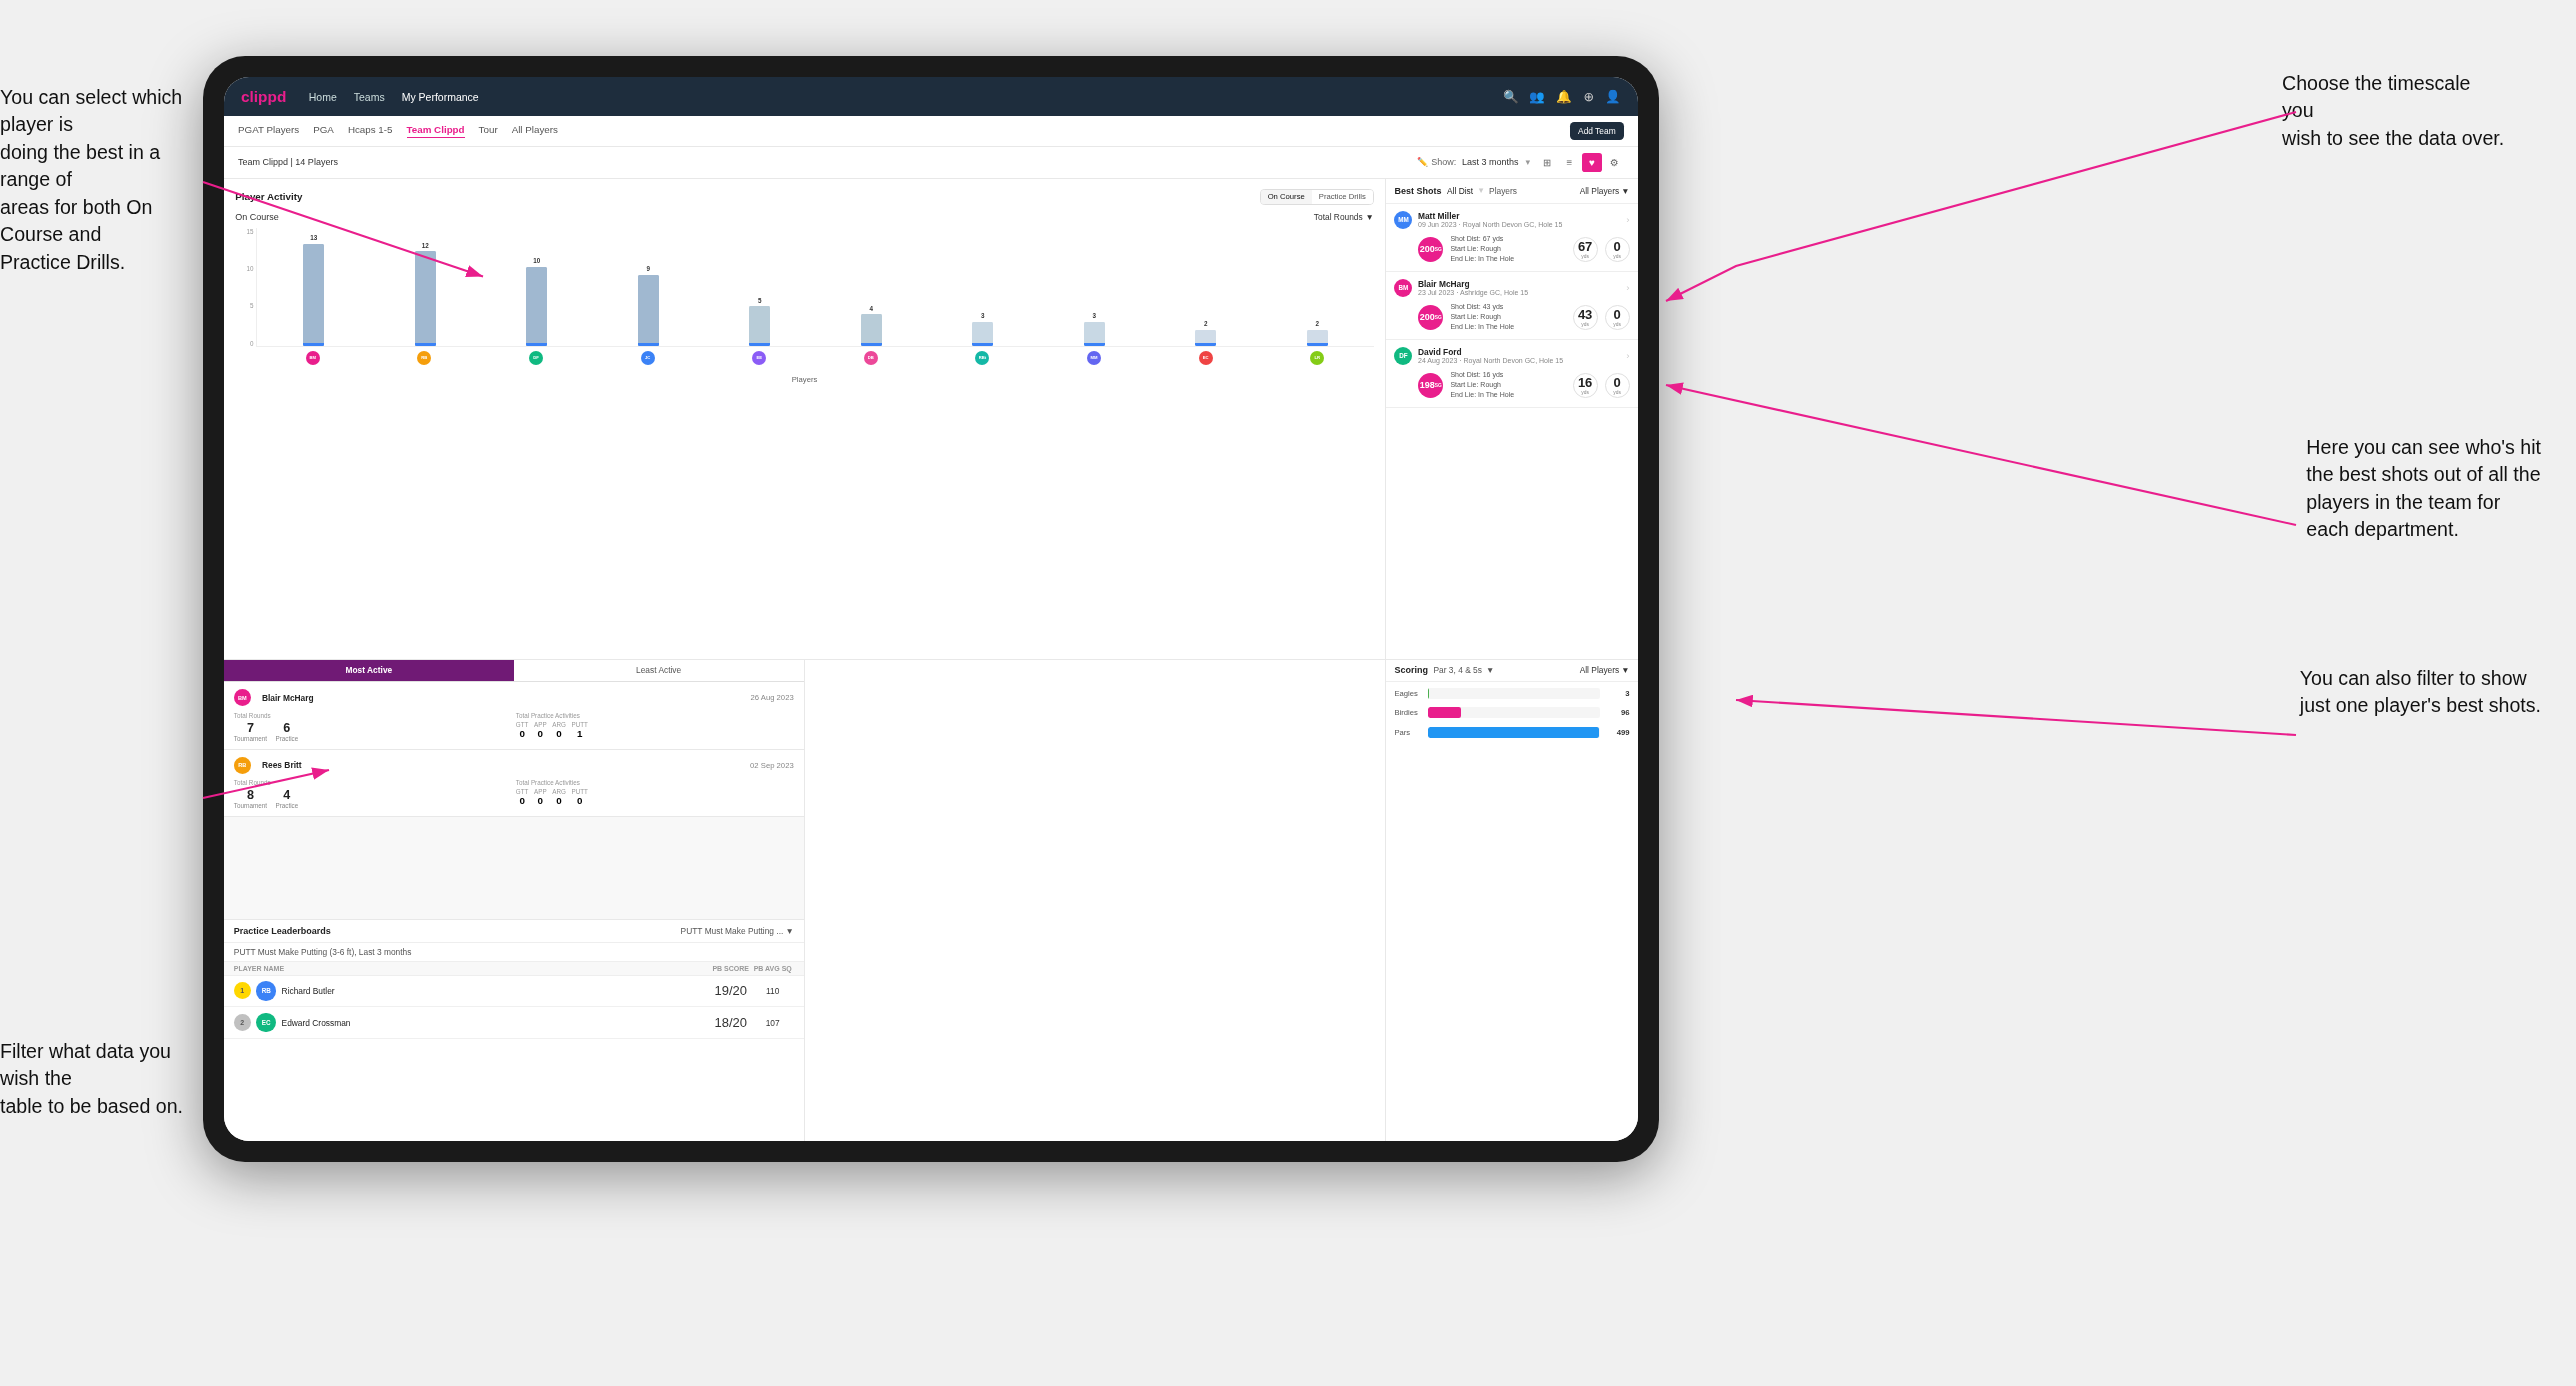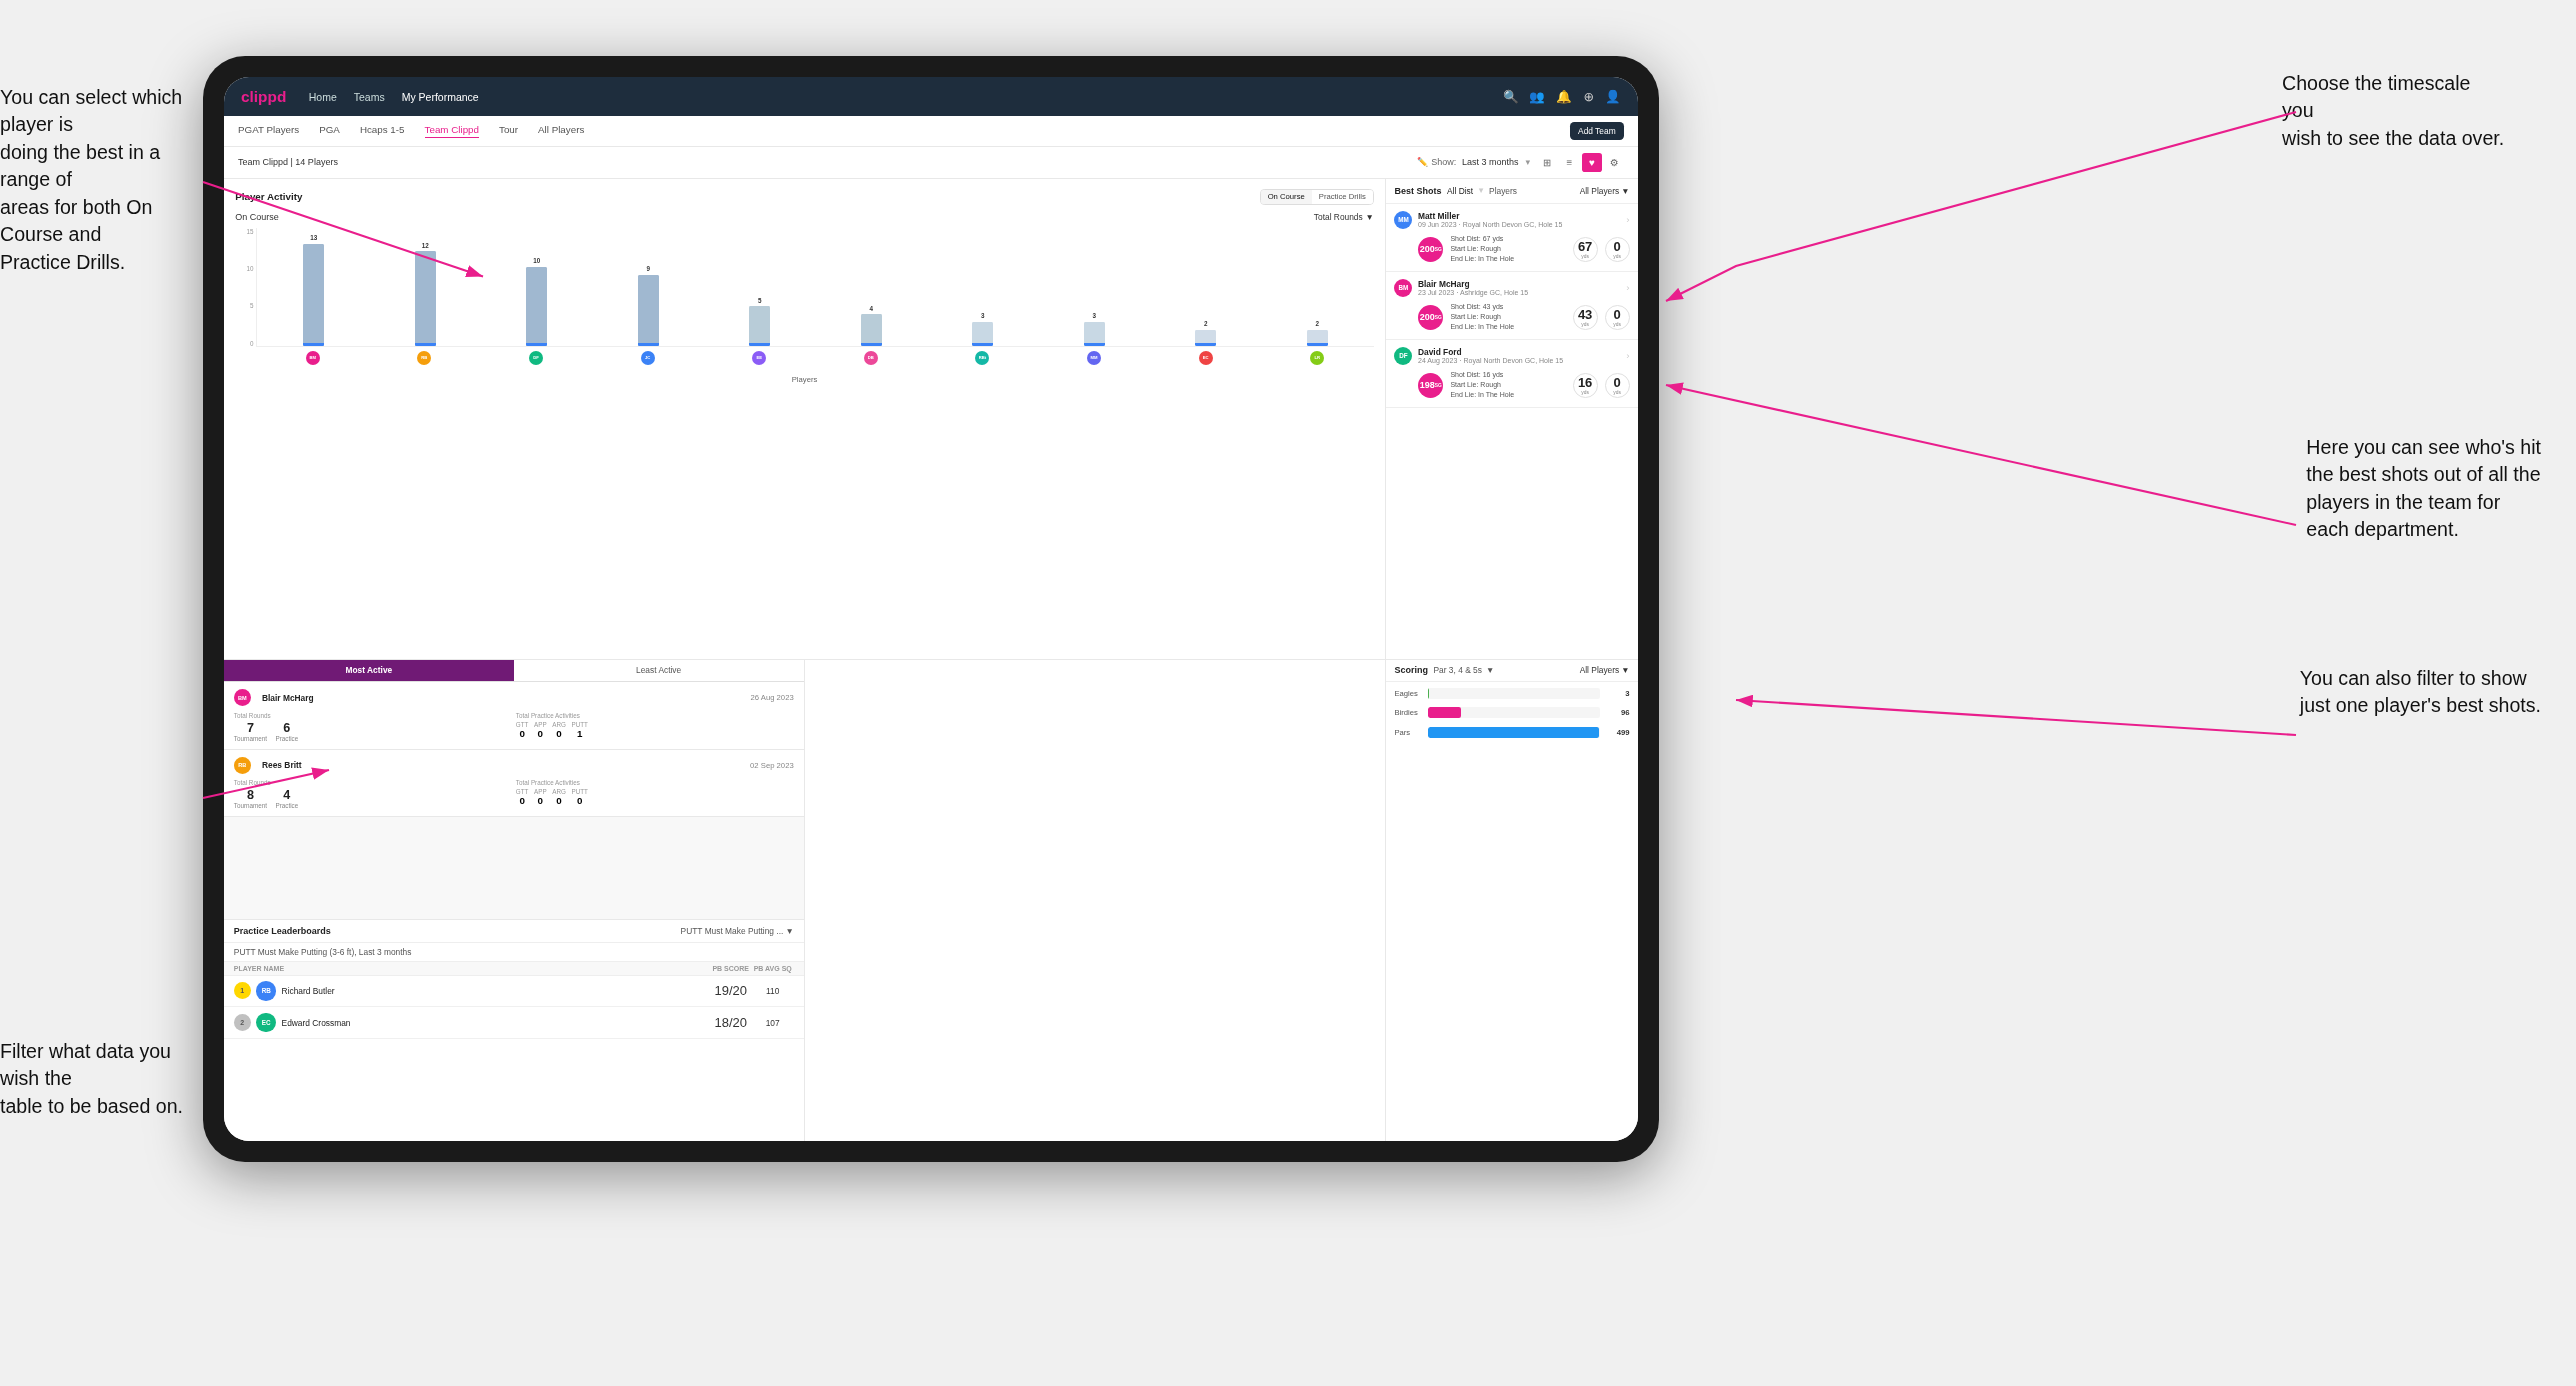--- a/index.html
+++ b/index.html
@@ -104,36 +104,36 @@
       border-bottom: 0.7px solid #e8e8e8;
       display: flex;
       align-items: center;
       padding: 0 14px;
       height: 31px;
       flex-shrink: 0;
     }
 
     .sub-nav-tabs {
       display: flex;
-      gap: 20px;
+      gap: 14px;
       flex: 1;
     }
 
     .sub-tab {
       font-size: 9.8px;
       color: #555;
       cursor: pointer;
       padding-bottom: 1.4px;
       border-bottom: 1.4px solid transparent;
     }
 
     .sub-tab.active {
       color: #e91e8c;
       border-bottom: 1.4px solid #e91e8c;
-      font-weight: 400;
+      font-weight: 700;
     }
 
     .add-team-btn {
       background: #1e2d3d;
       color: #fff;
       font-size: 8.4px;
       padding: 4.2px 8.4px;
       border-radius: 4.2px;
       cursor: pointer;
     }

